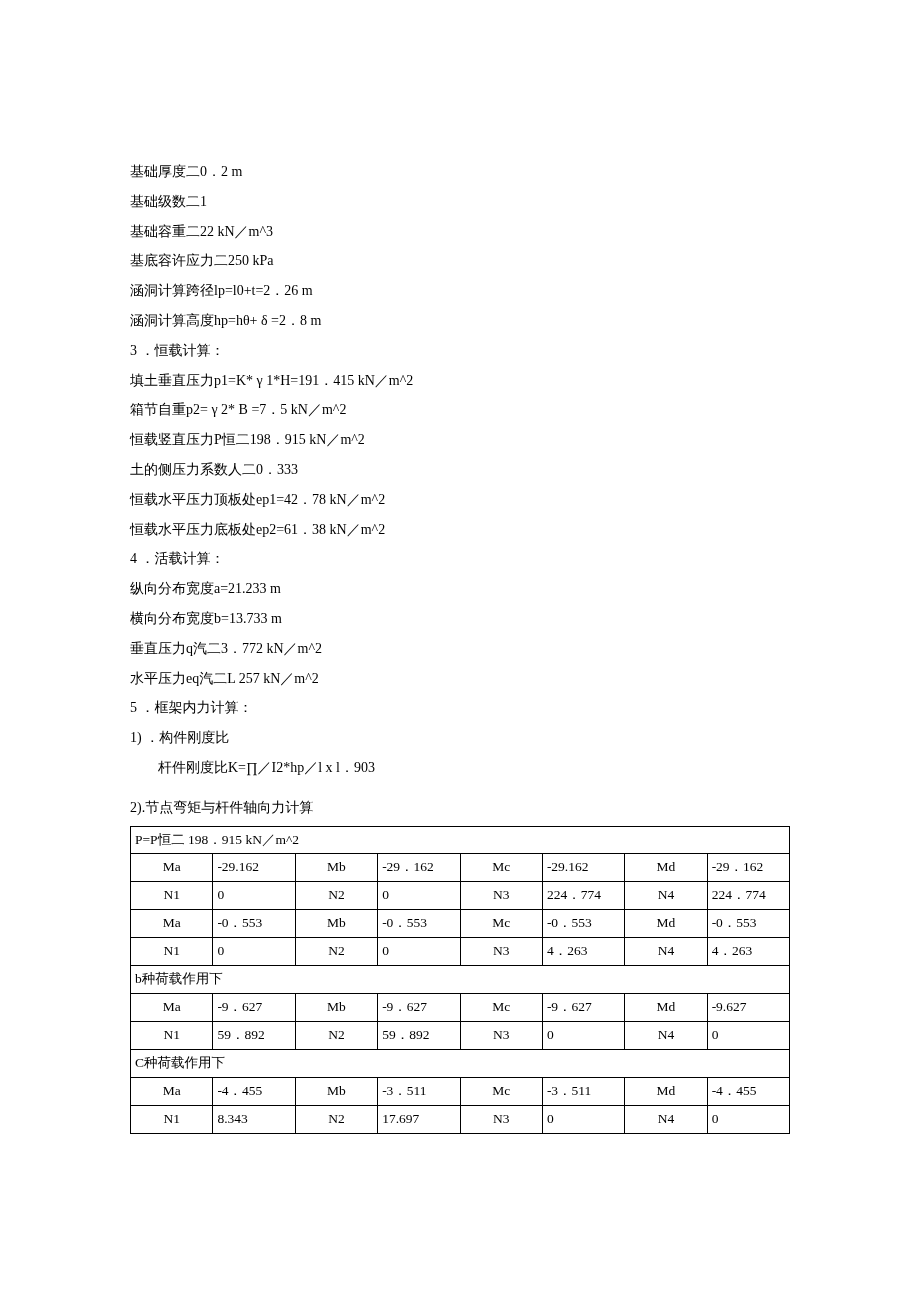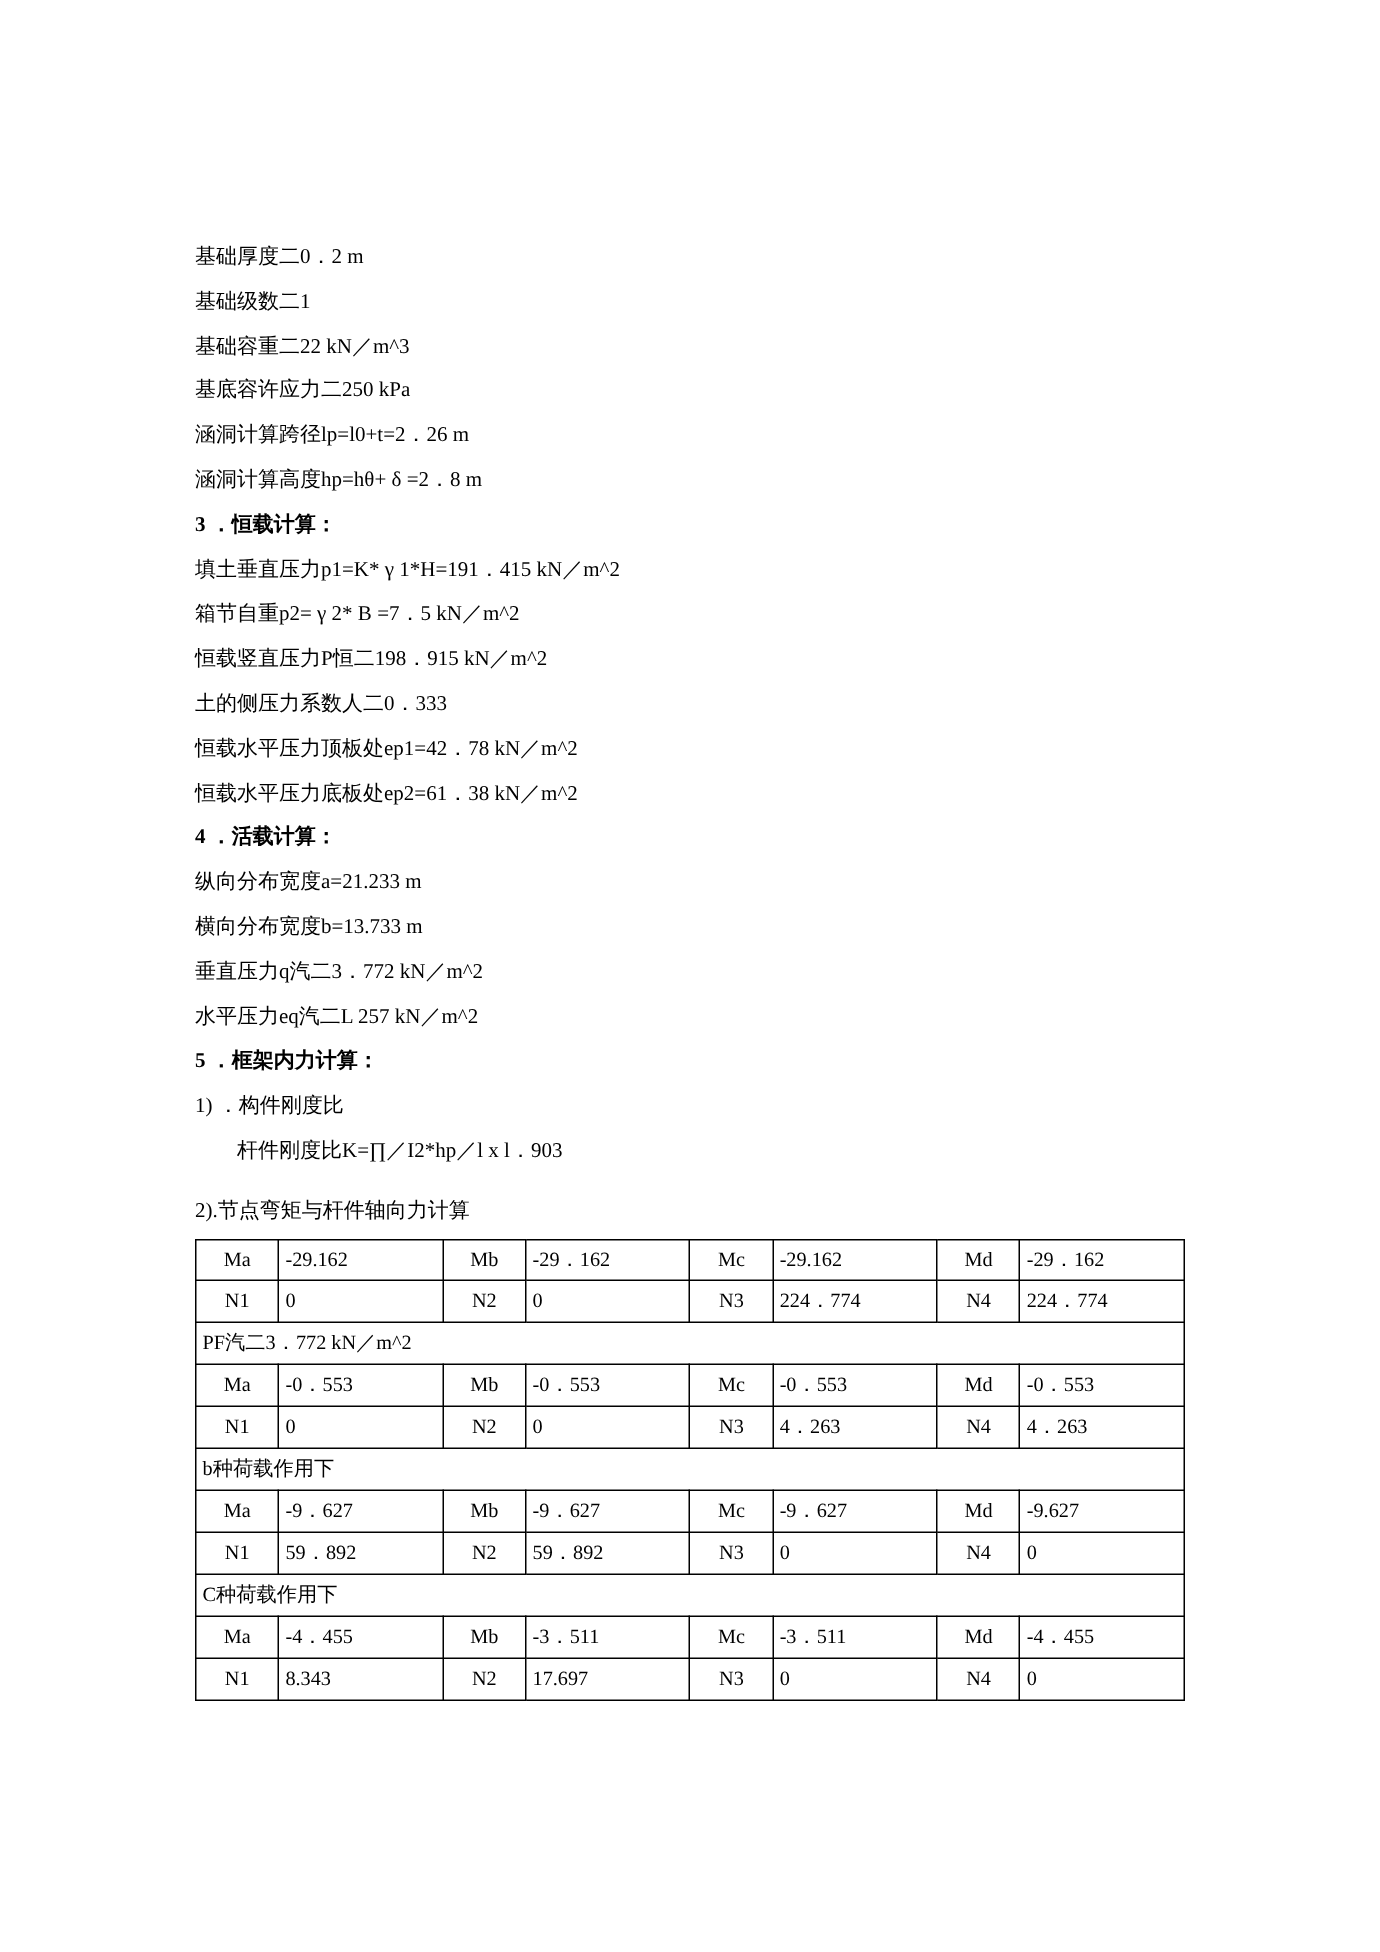--- a/index.html
+++ b/index.html
@@ -8,21 +8,21 @@
     color: #000;
     background: #fff;
     margin: 0;
     padding: 160px 130px 100px 130px;
     width: 920px;
     box-sizing: border-box;
     line-height: 1.7;
   }
   .block { margin-bottom: 6px; font-family: Liberation Serif, serif; }
   .section-title {
-    font-weight: bold;
+    font-weight: normal;
     margin-top: 2px;
     margin-bottom: 6px;
   }
   .indent-small { padding-left: 28px; }
   table {
     border-collapse: collapse;
     width: 100%;
     margin-top: 4px;
     table-layout: fixed;
   }
@@ -66,42 +66,42 @@
 <div class="section-title">5 ．框架内力计算：</div>
 <div class="block">1) ．构件刚度比</div>
 <div class="block indent-small">杆件刚度比K=∏／I2*hp／l x l．903</div>
 
 <div class="spacer"></div>
 <div class="block">2).节点弯矩与杆件轴向力计算</div>
 
 <table>
   <tbody>
   <tr>
+        <td colspan="8">P=P恒二 198．915 kN／m^2</td>
+      </tr>
+  <tr>
     <td class="narrow">Ma</td>
         <td class="val">-29.162</td>
     <td class="narrow">Mb</td>
         <td class="val">-29．162</td>
     <td class="narrow">Mc</td>
         <td class="val">-29.162</td>
     <td class="narrow">Md</td>
         <td class="val">-29．162</td>
   </tr>
   <tr>
     <td class="narrow">N1</td>
         <td class="val">0</td>
     <td class="narrow">N2</td>
         <td class="val">0</td>
     <td class="narrow">N3</td>
         <td class="val">224．774</td>
     <td class="narrow">N4</td>
         <td class="val">224．774</td>
   </tr>
-  <tr>
-        <td colspan="8">PF汽二3．772 kN／m^2</td>
-      </tr>
   <tr>
     <td class="narrow">Ma</td>
         <td class="val">-0．553</td>
     <td class="narrow">Mb</td>
         <td class="val">-0．553</td>
     <td class="narrow">Mc</td>
         <td class="val">-0．553</td>
     <td class="narrow">Md</td>
         <td class="val">-0．553</td>
   </tr>

